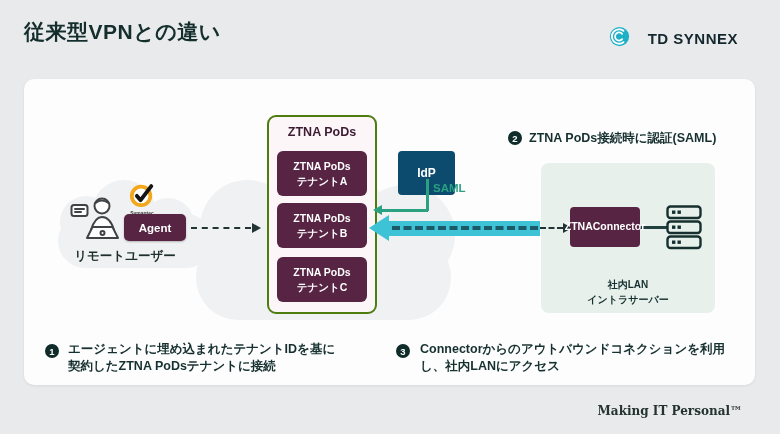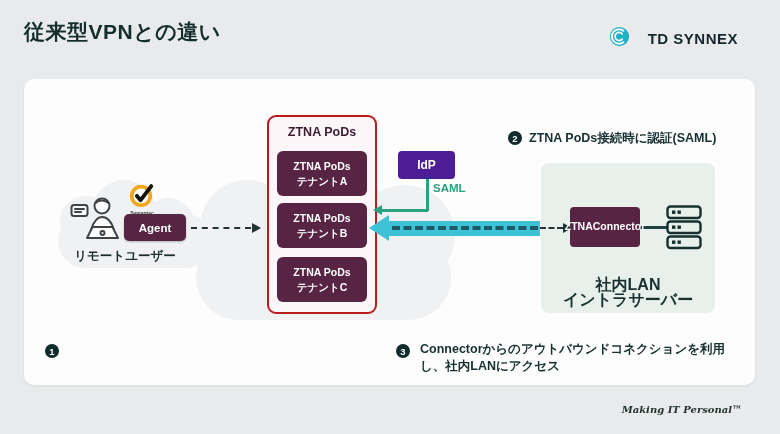--- a/index.html
+++ b/index.html
@@ -19,27 +19,27 @@
   .brand-text { font-size:15px; font-weight:bold; color:#15272e; letter-spacing:0.5px; }
 
   
   .card { position:absolute; left:24px; top:79px; width:731px; height:306px; background:#fdfdfe; border-radius:10px; box-shadow:0 1px 3px rgba(0,0,0,0.08); }
 
   
   .cloud-part { position:absolute; background:#f0f1f2; border-radius:50%; z-index:1; }
   .cloud-base { position:absolute; background:#f0f1f2; z-index:1; }
 
   
-  .pods { position:absolute; left:267px; top:115px; width:110px; height:199px; background:#fdf6f8; border:2px solid #b91c1c; border-radius:9px; z-index:3; }
+  .pods { position:absolute; left:267px; top:115px; width:110px; height:199px; background:#fdf6f8; border:2px solid #4d7c0f; border-radius:9px; z-index:3; }
   .pods-title { position:absolute; left:0; right:0; top:8px; text-align:center; font-size:12.5px; font-weight:bold; color:#3c1c33; }
   .tenant { position:absolute; left:8px; width:90px; height:45px; background:#572543; border-radius:6px; color:#fff; font-weight:bold; font-size:10.5px; display:flex; flex-direction:column; justify-content:center; align-items:center; line-height:1.35; text-align:center; }
   .tenant-a { top:34px; } .tenant-b { top:86px; } .tenant-c { top:140px; }
 
   
-  .idp { position:absolute; left:398px; top:151px; width:57px; height:28px; background:#4c1d95; border-radius:4px; color:#fff; font-weight:bold; font-size:12px; display:flex; align-items:center; justify-content:center; z-index:4; }
+  .idp { position:absolute; left:398px; top:151px; width:57px; height:44px; background:#0c4a6e; border-radius:4px; color:#fff; font-weight:bold; font-size:12px; display:flex; align-items:center; justify-content:center; z-index:4; }
   .saml { position:absolute; left:433px; top:182px; color:#2aa181; font-weight:bold; font-size:11.5px; z-index:4; }
   .green-vline { position:absolute; left:426px; top:179px; width:2.5px; height:32px; background:#2aa181; z-index:4; }
   .green-hline { position:absolute; left:381px; top:209px; width:47px; height:2.5px; background:#2aa181; z-index:4; }
   .green-head { position:absolute; left:373px; top:205px; width:0; height:0; border-top:5px solid transparent; border-bottom:5px solid transparent; border-right:9px solid #2aa181; z-index:4; }
 
   
   .cyan-band { position:absolute; left:385px; top:221px; width:155px; height:15px; background:#3ec2d6; z-index:4; }
   .cyan-head { position:absolute; left:369px; top:215px; width:0; height:0; border-top:13px solid transparent; border-bottom:13px solid transparent; border-right:20px solid #3ec2d6; z-index:4; }
   .cyan-dash { position:absolute; left:392px; top:226px; width:146px; border-top:4px dashed #1b5a68; z-index:5; }
 
@@ -49,30 +49,30 @@
 
   
   .badge { position:absolute; width:14px; height:14px; border-radius:50%; background:#0f2b2a; color:#fff; font-size:9.5px; font-weight:bold; display:flex; align-items:center; justify-content:center; z-index:5; }
   .callout-text { position:absolute; font-size:12.5px; font-weight:bold; color:#16302f; line-height:17px; z-index:5; }
 
   
   .lan { position:absolute; left:541px; top:163px; width:174px; height:150px; background:#e7f0eb; border-radius:8px; z-index:2; }
   .connector { position:absolute; left:570px; top:207px; width:70px; height:40px; background:#572543; border-radius:4px; color:#fff; font-weight:bold; font-size:10.5px; display:flex; align-items:center; justify-content:center; line-height:1.3; z-index:4; }
   .conn-line { position:absolute; left:640px; top:226px; width:28px; height:2.5px; background:#22403f; z-index:3; }
   .server { position:absolute; left:666px; top:205px; z-index:4; }
-  .lan-label { position:absolute; left:541px; top:277px; width:174px; text-align:center; font-size:16px; font-weight:bold; color:#17302f; line-height:15px; z-index:4; }
+  .lan-label { position:absolute; left:541px; top:277px; width:174px; text-align:center; font-size:10px; font-weight:bold; color:#17302f; line-height:15px; z-index:4; }
 
   
   .person { position:absolute; left:70px; top:192px; z-index:3; }
   .symantec { position:absolute; left:127px; top:182px; z-index:4; text-align:center; width:30px; }
   .symantec-label { font-size:5px; color:#3a3a3a; margin-top:-2px; font-weight:bold; }
   .agent { position:absolute; left:124px; top:214px; width:62px; height:27px; background:#572543; border-radius:5px; color:#fff; font-weight:bold; font-size:11.5px; display:flex; align-items:center; justify-content:center; z-index:4; box-shadow:0 1px 2px rgba(0,0,0,0.25); }
   .remote-label { position:absolute; left:64px; top:248px; width:122px; text-align:center; font-size:12.5px; font-weight:bold; color:#1c2f2e; z-index:4; }
 
-  .tagline { position:absolute; right:38px; top:404px; font-family:"DejaVu Serif","Liberation Serif",serif; font-style:italic; font-weight:bold; font-size:10px; color:#25332f; }
+  .tagline { position:absolute; right:38px; top:404px; font-family:"DejaVu Serif","Liberation Serif",serif; font-weight:bold; font-size:12px; color:#25332f; }
 </style>
 </head>
 <body>
 
 <div class="stage">
 
   <div class="title">従来型VPNとの違い</div>
   <div class="brand">
     <span>
       <svg width="21" height="21" viewBox="0 0 24 24">
@@ -176,20 +176,24 @@
   </div>
   <div class="lan-label">
     <div>社内LAN</div>
     <div>イントラサーバー</div>
   </div>
 
   <div class="badge" style="left:508px;top:131px;">2</div>
   <div class="callout-text" style="left:529px;top:130px;">ZTNA PoDs接続時に認証(SAML)</div>
 
   <div class="badge" style="left:45px;top:344px;">1</div>
+  <div class="callout-text" style="left:68px;top:341px;">
+    <div>エージェントに埋め込まれたテナントIDを基に</div>
+    <div>契約したZTNA PoDsテナントに接続</div>
+  </div>
 
   <div class="badge" style="left:396px;top:344px;">3</div>
   <div class="callout-text" style="left:420px;top:341px;">
     <div>Connectorからのアウトバウンドコネクションを利用</div>
     <div>し、社内LANにアクセス</div>
   </div>
 
   <div class="tagline">Making IT Personal™</div>
 
 </div>

